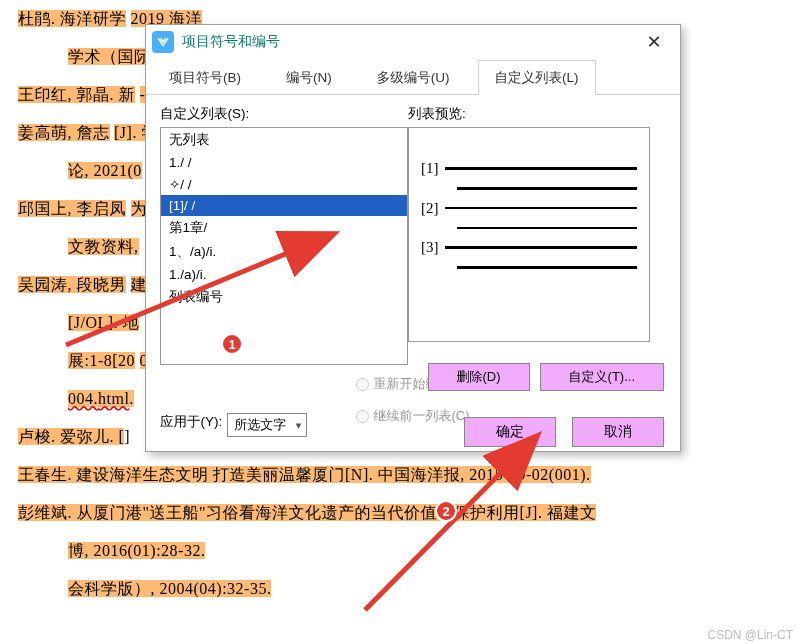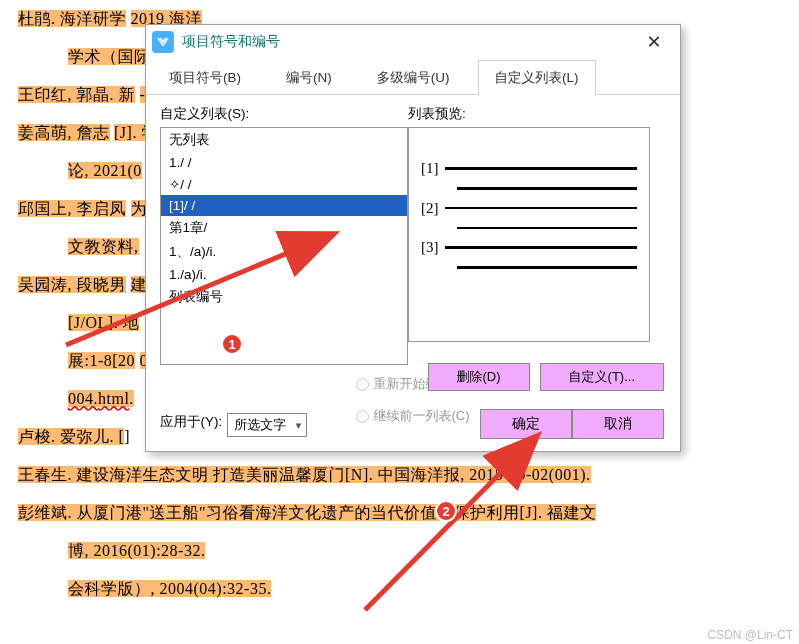--- a/index.html
+++ b/index.html
@@ -122,21 +122,21 @@
   }
 
   .applyrow { position:absolute; left: 14px; bottom: 14px; display:flex; gap:5px; font-size:13.5px; }
   .select {
     border: 1px solid #888; height: 24px; padding: 0 18px 0 6px;
     font-size: 13px; position: relative; min-width: 80px;
     display:flex; align-items:center;
   }
   .select::after { content:"▾"; position:absolute; right:5px; font-size:11px; color:#555; }
 
-  .foot-btns { position:absolute; right: 16px; bottom: 12px; display:flex; gap: 0; }
+  .foot-btns { position:absolute; right: 16px; bottom: 4px; display:flex; gap: 16px; }
   .foot-btns .btn { min-width: 92px; height: 30px; font-size: 14px; }
 
   .arrow { position:absolute; pointer-events:none; }
   .marker-circle {
     position:absolute; width: 22px; height: 22px;
     background: #e33b2f; border: 2px solid #fff; border-radius: 50%;
     color:#fff; font-size: 13px; font-weight: bold;
     display:flex; align-items:center; justify-content:center;
     pointer-events:none;
   }

